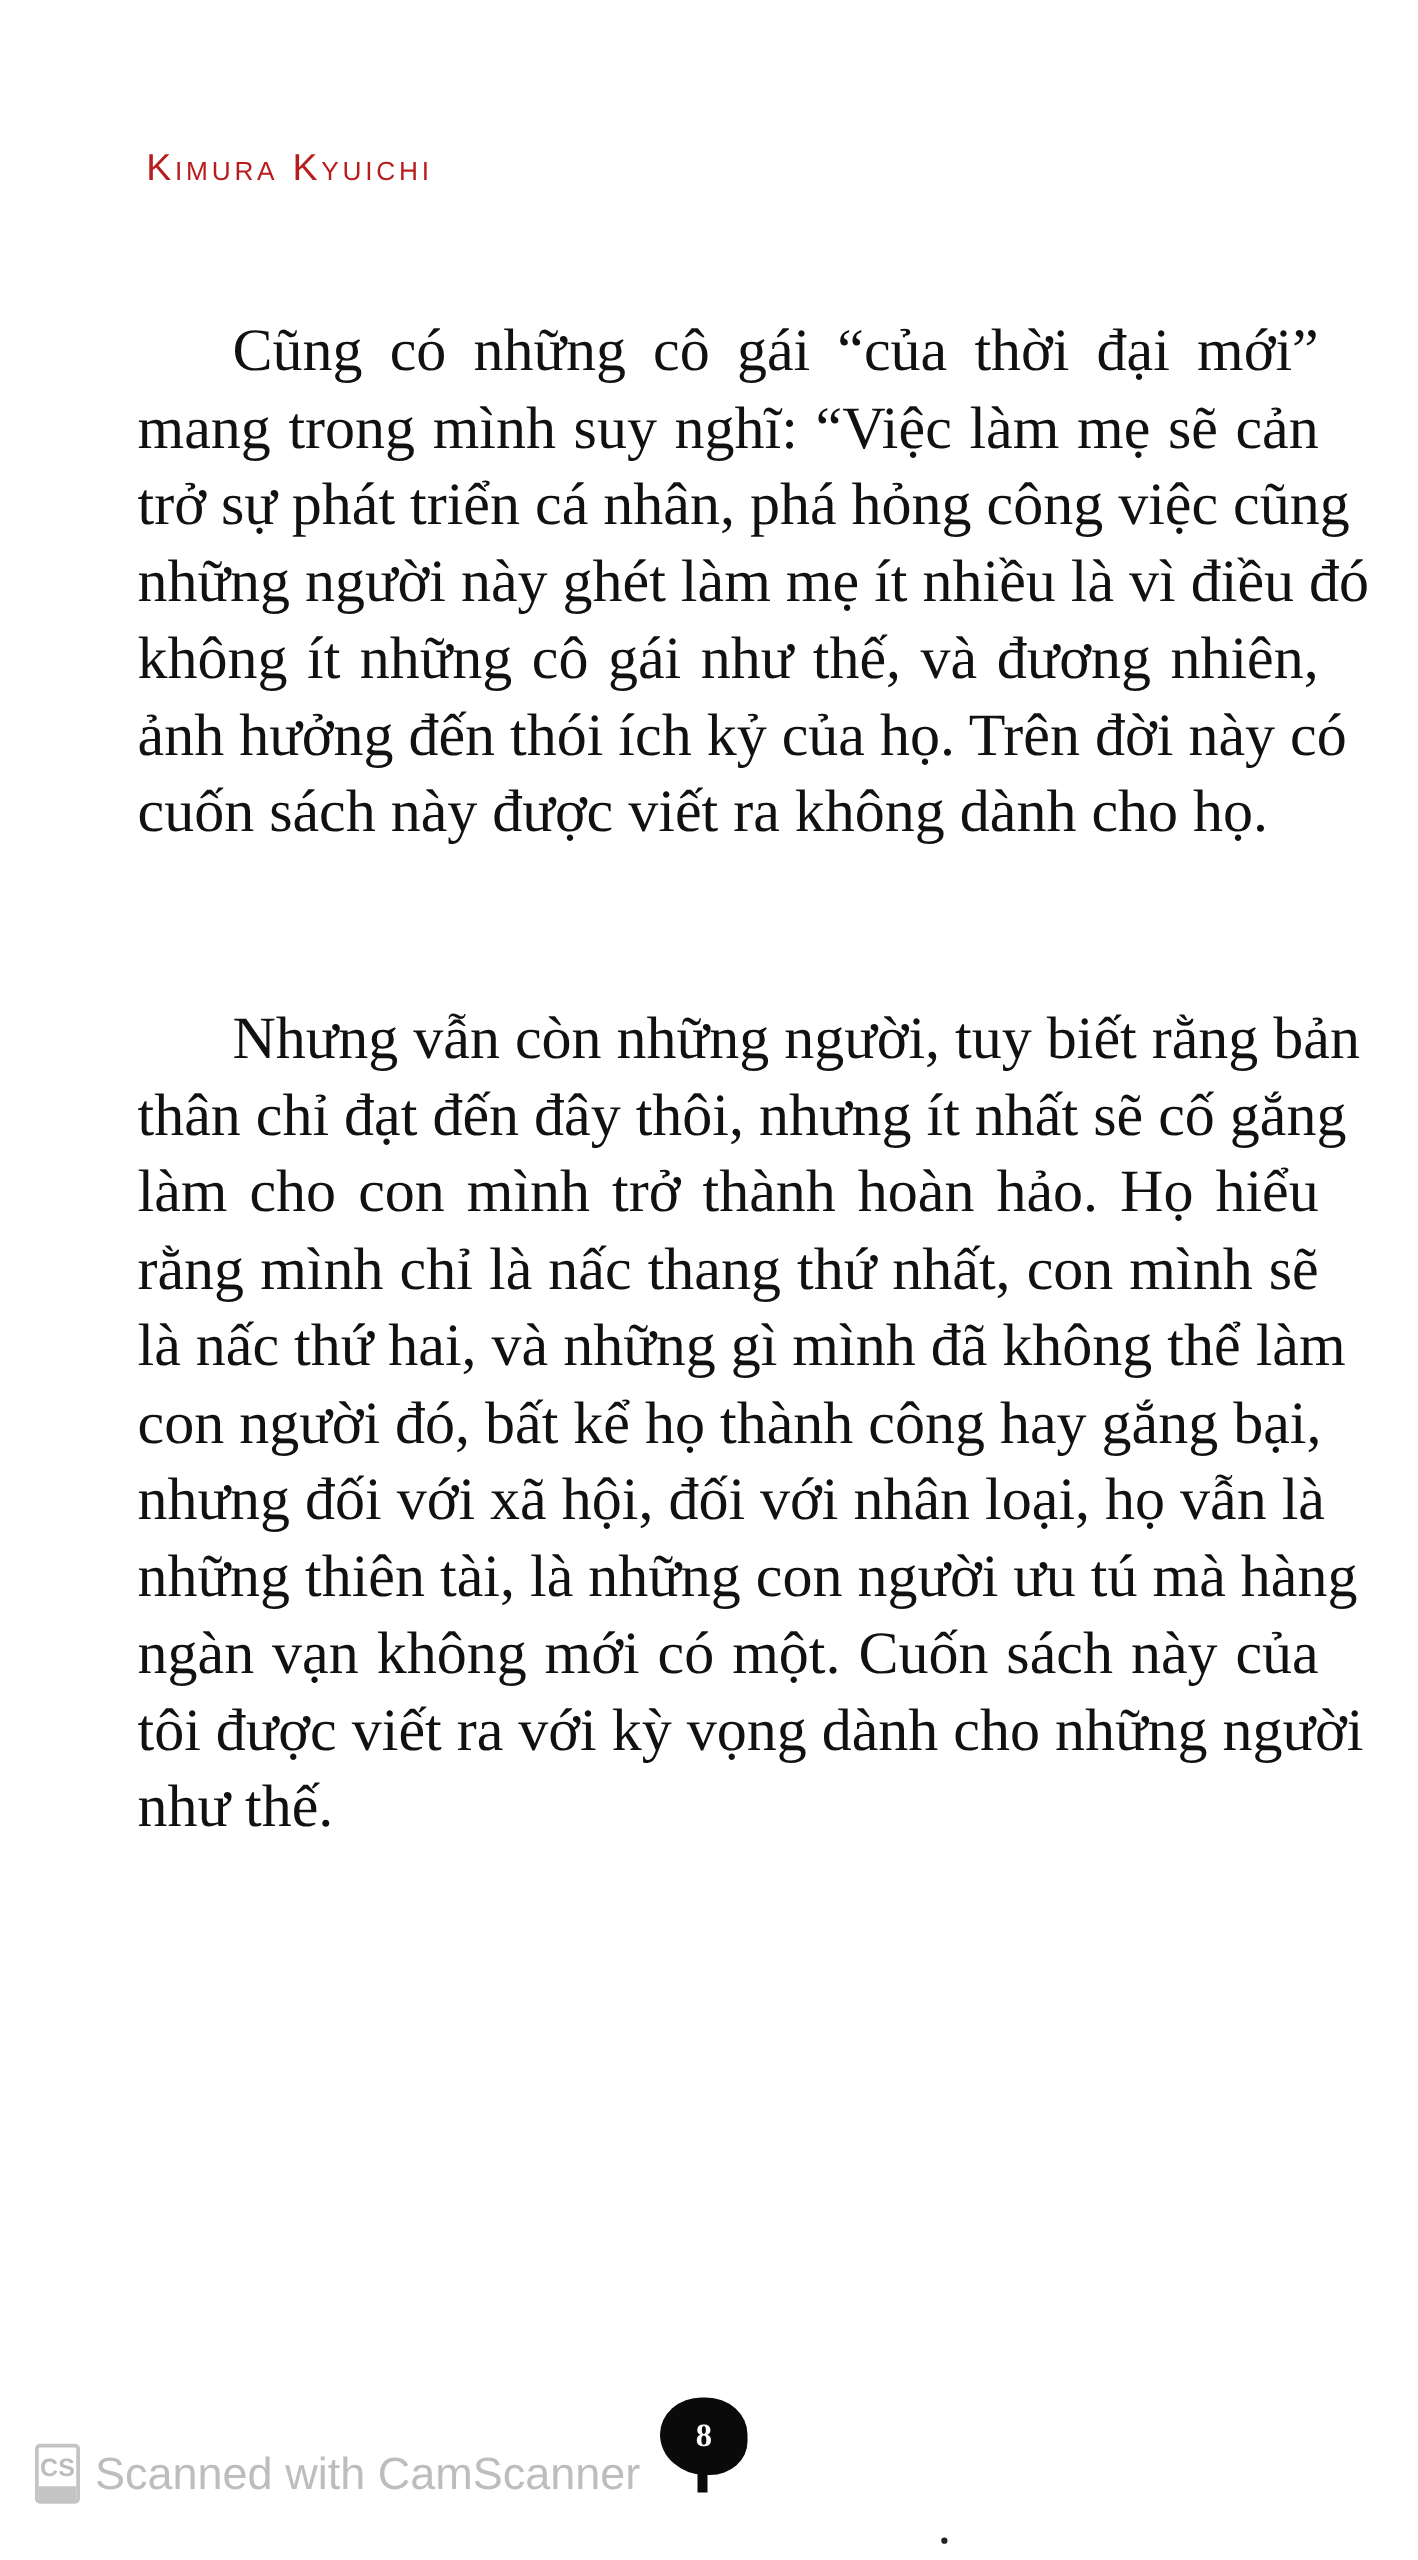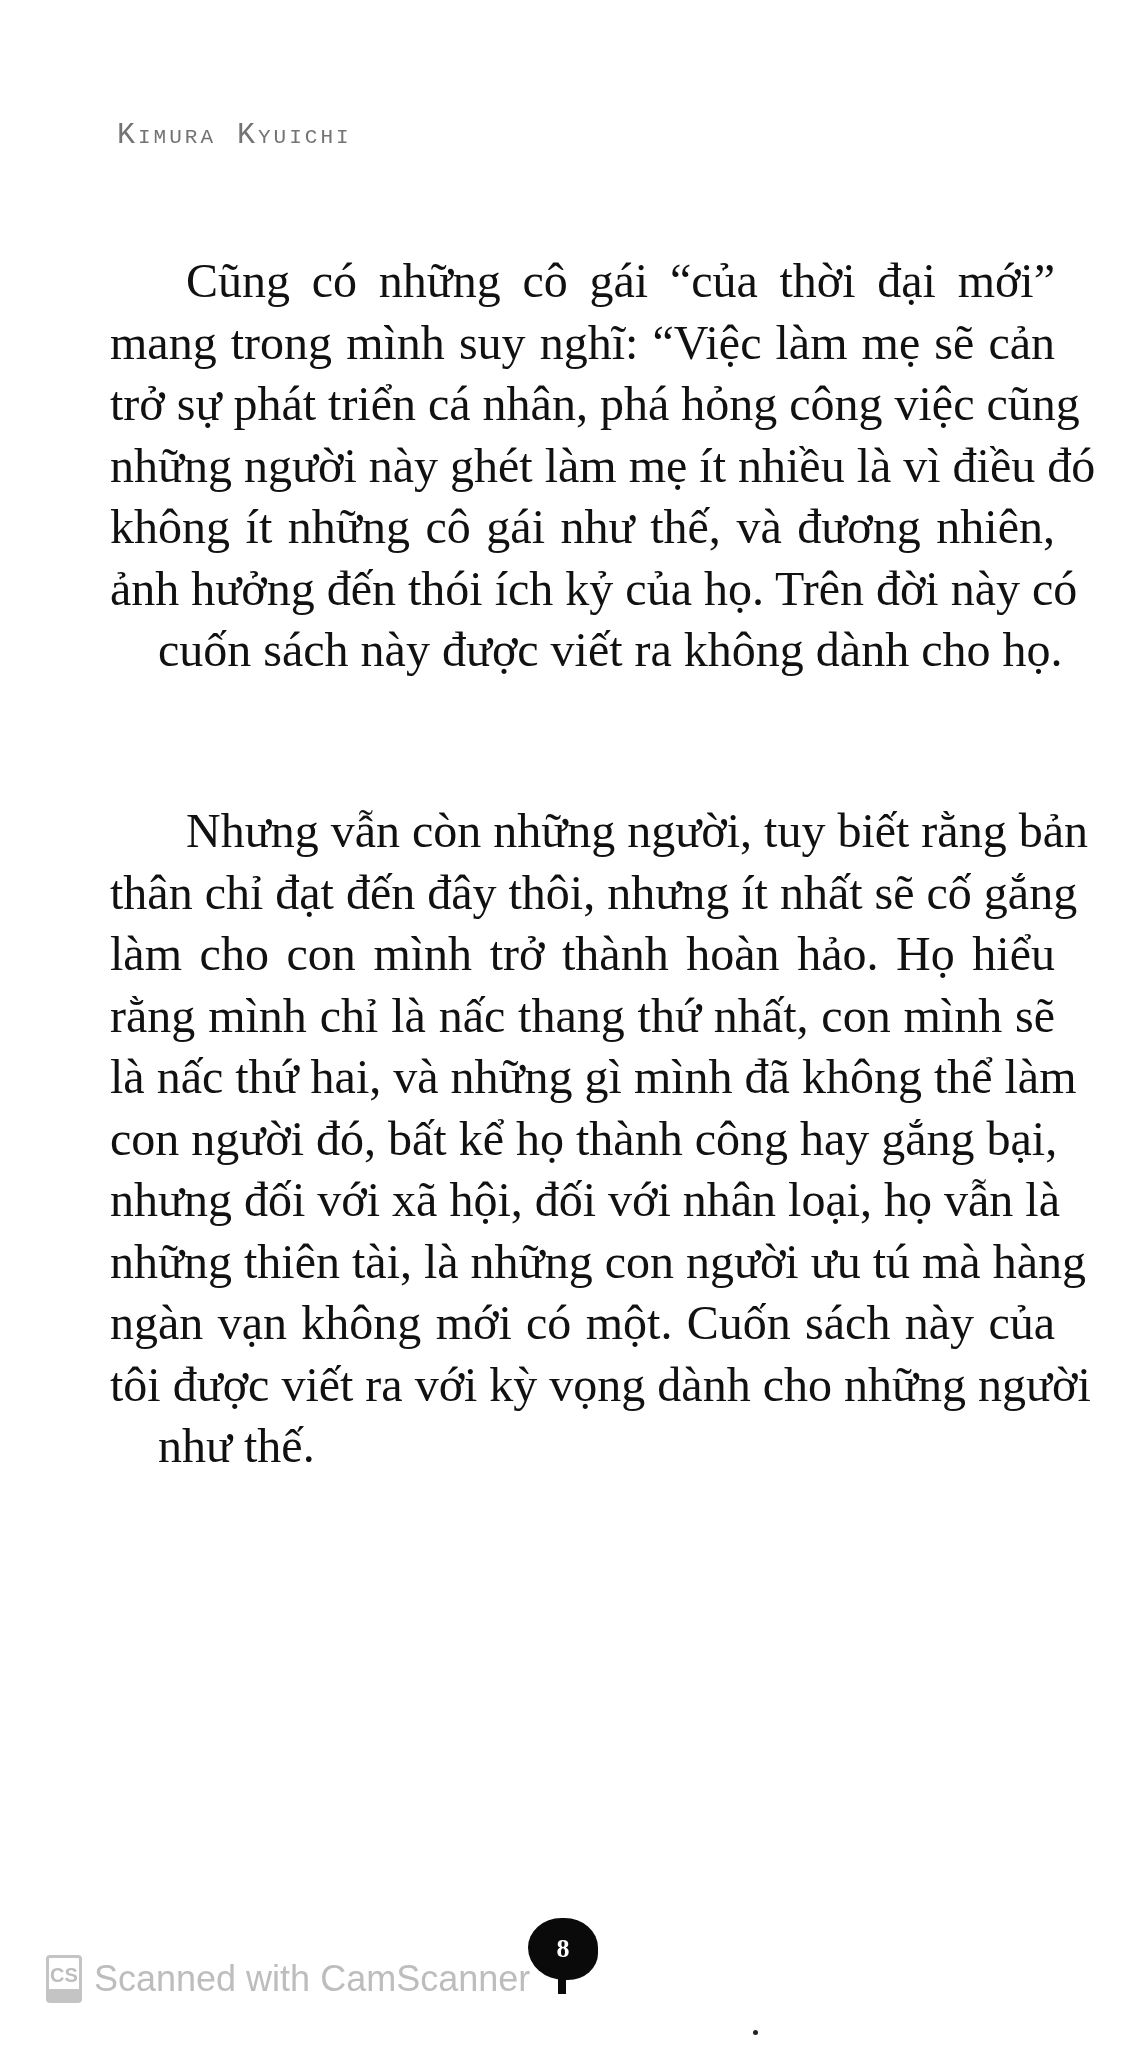--- a/index.html
+++ b/index.html
@@ -1,31 +1,31 @@
 <!DOCTYPE html>
 <html><head>
 <meta charset="utf-8">
 <style>
   html, body { margin:0; padding:0; }
   body { width:1134px; height:2048px; background:#ffffff; position:relative; overflow:hidden;
          font-family:"Liberation Serif","DejaVu Serif",serif; color:#111; }
   .header { position:absolute; left:117px; top:118px; font-size:30px; letter-spacing:3px;
-            font-variant:small-caps; font-family:Liberation Mono, monospace; color:#737373; }
+            font-variant:small-caps; font-family:Liberation Sans, sans-serif; color:#b91c1c; }
   .body-text { position:absolute; left:110px; width:945px; }
   .para { font-size:48px; line-height:61.5px; margin:0; text-align:justify; }
   .line { display:block; white-space:nowrap; text-align-last:justify; text-align:justify; }
-  .line.last { text-align-last:left;margin-left:48px; }
+  .line.last { text-align-last:left; }
   .indent { padding-left:76px; }
   #p1 { top:250px; }
   #p2 { top:800px;font-family:Liberation Serif, serif; }
   .page-num { position:absolute; left:528px; top:1918px; width:70px; height:62px;
               border-radius:50% 50% 45% 55%; background:#0a0a0a; color:#fff; font-size:26px;
               display:flex; align-items:center; justify-content:center; font-weight:bold; }
   .page-num .stem { position:absolute; left:30px; top:54px; width:8px; height:22px; background:#0a0a0a; }
-  .watermark { position:absolute; left:46px; top:1955px; display:flex; align-items:center; gap:12px;
+  .watermark { position:absolute; left:28px; top:1955px; display:flex; align-items:center; gap:12px;
                color:#bdbdbd; font-family:"Liberation Sans","DejaVu Sans",sans-serif; font-size:36px; }
   .cs-logo { width:36px; height:48px; border:3px solid #c4c4c4; border-radius:4px; position:relative;
              box-sizing:border-box; display:flex; align-items:flex-start; justify-content:center;
              font-size:20px; font-weight:bold; color:#bdbdbd; padding-top:6px; }
   .cs-logo .bar { position:absolute; left:0; right:0; bottom:0; height:11px; background:#c4c4c4; }
   .dot { position:absolute; left:753px; top:2030px; width:5px; height:5px; background:#222; border-radius:50%; }
 </style>
 </head>
 <body>
 

